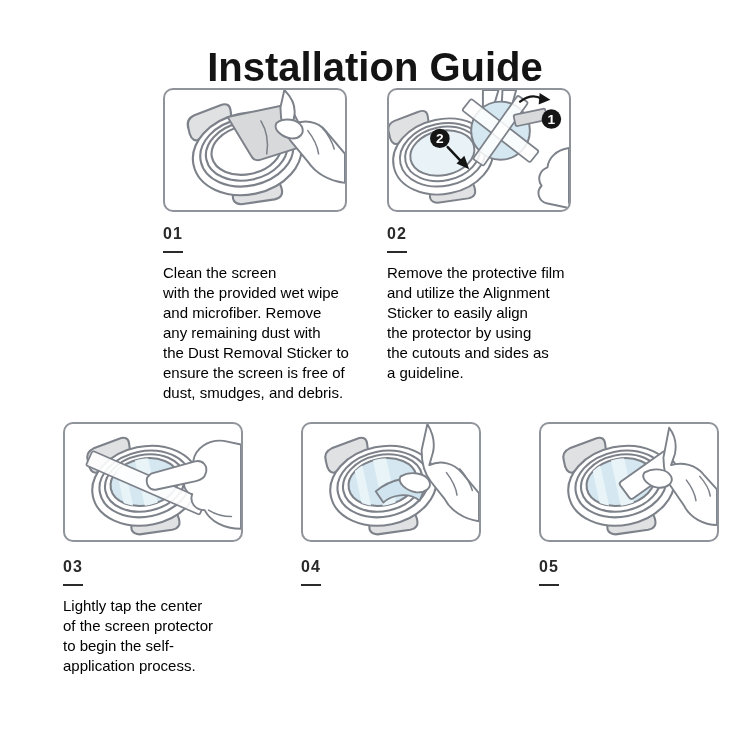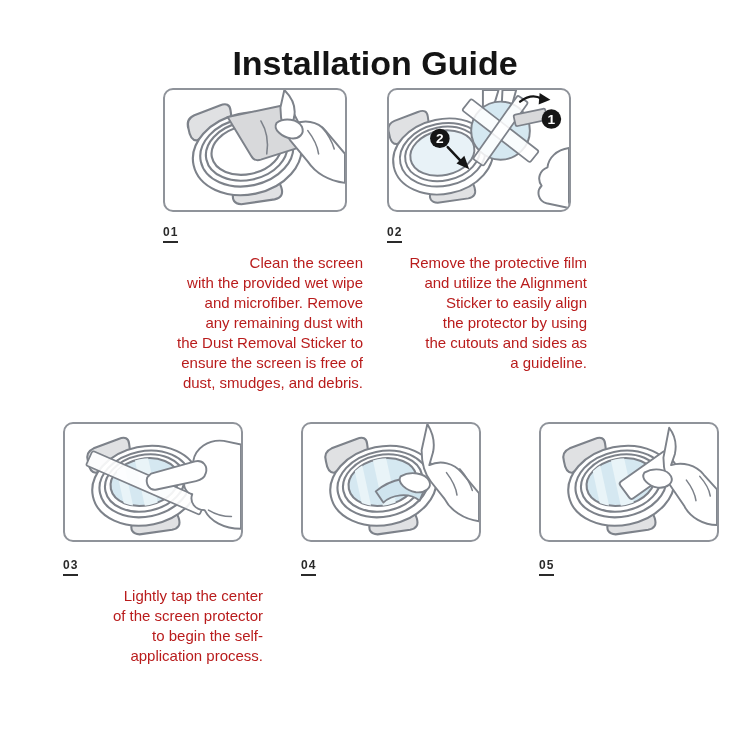--- a/index.html
+++ b/index.html
@@ -2,42 +2,41 @@
 <html><head>
 <meta charset="utf-8">
 <style>
   html,body{margin:0;padding:0;}
   body{
     width:750px;height:750px;background:#ffffff;position:relative;
     font-family:"Liberation Sans", sans-serif;color:#3c3c3c;overflow:hidden;
   }
   .title{
     position:absolute;top:16px;left:0;width:750px;text-align:center;
-    font-size:34px;line-height:48px;font-weight:700;color:#141414;letter-spacing:0px;
+    font-size:40px;line-height:48px;font-weight:700;color:#141414;letter-spacing:0px;
   }
   .row{position:absolute;display:flex;}
   .row1{top:88px;left:163px;gap:24px;}
   .row2{top:422px;left:63px;gap:38px;}
   .col{width:200px;}
   .panel{
     border:2px solid #8f939a;border-radius:10px;background:#fff;
     box-sizing:border-box;overflow:hidden;
   }
   .row1 .panel{width:184px;height:124px;}
   .row2 .panel{width:180px;height:120px;}
   .panel svg{display:block;width:100%;height:100%;}
   .stepnum{
-    display:inline-block;margin-top:13px;font-size:12px;font-weight:700;
-    color:#2a2a2a;letter-spacing:1px;border-bottom:2.5px solid #2a2a2a;padding-bottom:2px;
+    display:inline-block;margin-top:13px;font-size:16px;font-weight:700;
+    color:#2a2a2a;letter-spacing:1px;border-bottom:2.5px solid #2a2a2a;padding-bottom:8px;
   }
   .row2 .stepnum{margin-top:16px;}
   .steptext{
-    margin:10px 0 0 0;font-size:15px;line-height:20px;color:#b91c1c;
+    margin:10px 0 0 0;font-size:15px;line-height:20px;color:#000000;
     white-space:pre-line;
-    text-align:right;
   }
   .ink{stroke:#7d828a;stroke-width:2;stroke-linejoin:round;stroke-linecap:round;}
   .thin{stroke:#7d828a;stroke-width:1.6;fill:none;stroke-linecap:round;}
 </style>
 </head>
 <body>
 
 <svg width="0" height="0" style="position:absolute" aria-hidden="true">
   <defs>
     <clipPath id="scrClip">

